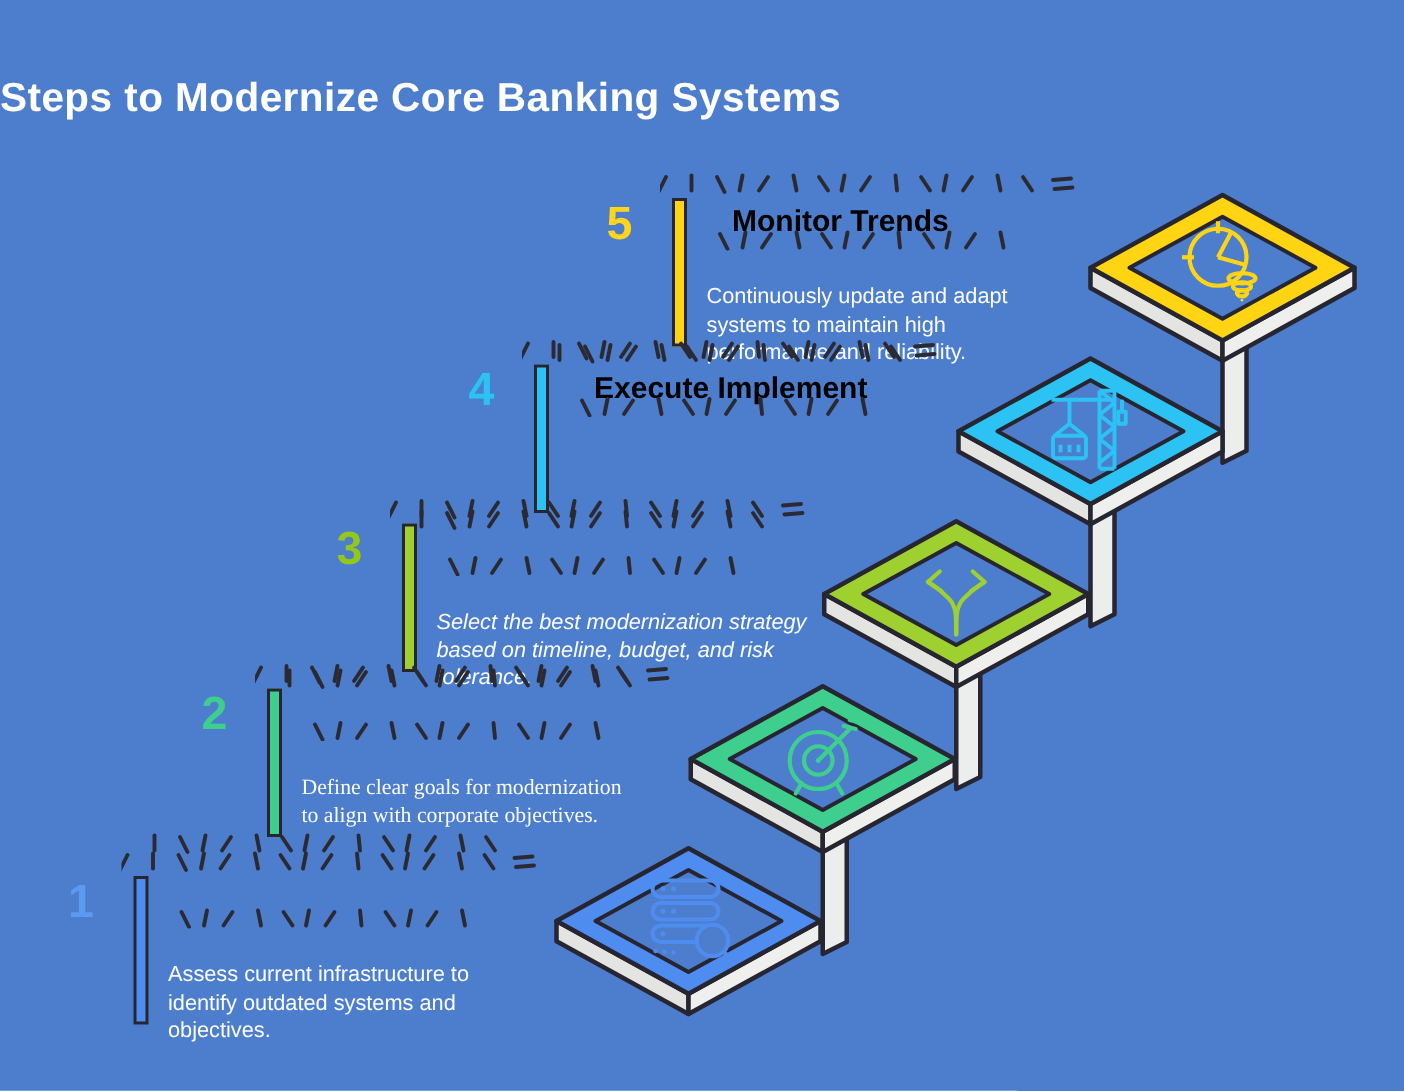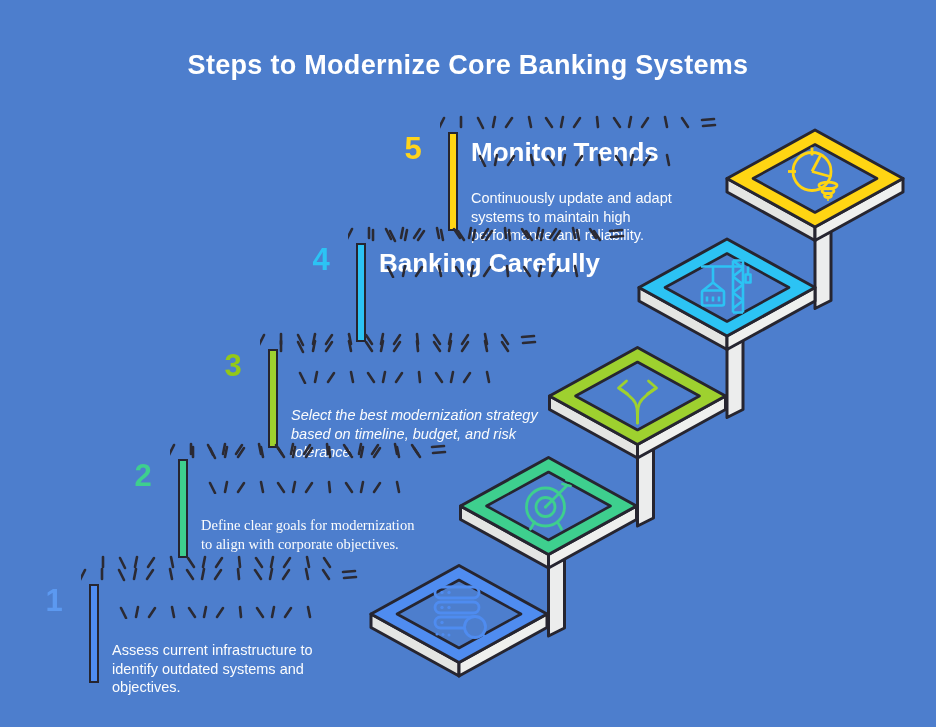--- a/index.html
+++ b/index.html
@@ -1,24 +1,24 @@
 <!DOCTYPE html>
 <html><head>
 <meta charset="utf-8">
 <style>
   html,body{margin:0;padding:0;}
   body{font-family:"Liberation Sans", sans-serif;}
   #canvas{position:relative;width:936px;height:727px;background:#4d7ecd;overflow:hidden;}
-  .page-title{position:absolute;left:0;right:0;top:50px;text-align:center;color:#ffffff;
+  .page-title{position:absolute;left:0;right:0;top:50px;color:#ffffff;
     font-size:27px;font-weight:600;letter-spacing:.3px;}
   .step-block{position:absolute;width:330px;height:130px;}
   .step-number{position:absolute;left:0;top:3px;width:42px;text-align:center;
     font-size:31px;font-weight:700;line-height:1.1;}
   .step-bar{position:absolute;left:56px;top:3px;width:6px;height:95px;border:2.5px solid #262530;}
-  .step-title{position:absolute;left:79px;top:8px;font-size:26px;font-weight:700;color:#ffffff;white-space:nowrap;}
+  .step-title{position:absolute;left:96px;top:8px;font-size:20px;font-weight:700;color:#000000;white-space:nowrap;}
   .step-desc{position:absolute;left:79px;top:44px;font-size:14.5px;line-height:18.5px;color:#fbfcfd;margin-top:16px;}
   .burst{position:absolute;pointer-events:none;}
   .stairs{position:absolute;left:0;top:0;}
   .hidden-defs{position:absolute;width:0;height:0;}
 </style>
 </head>
 <body>
 
 <div id="canvas">
 
@@ -158,21 +158,21 @@
         <use href="#burst"></use>
       </svg>
   </div>
 
   <div class="step-block" style="left:300px;top:240px;">
     <svg class="burst" style="left:48px;top:-14px;" width="300" height="16" viewBox="0 0 300 16">
         <use href="#burst"></use>
       </svg>
     <div class="step-number" style="color: rgb(44, 195, 244);">4</div>
     <div class="step-bar" style="background-color: rgb(44, 195, 244);"></div>
-    <div class="step-title">Banking Carefully</div>
+    <div class="step-title">Execute Implement</div>
     <svg class="burst" style="left:80px;top:24px;" width="200" height="14" viewBox="30 0 200 14">
         <use href="#burst"></use>
       </svg>
     <svg class="burst" style="left:-30px;top:99px;" width="240" height="15" viewBox="10 0 240 15">
         <use href="#burst"></use>
       </svg>
   </div>
 
   <div class="step-block" style="left:212px;top:346px;">
     <svg class="burst" style="left:48px;top:-14px;" width="300" height="16" viewBox="0 0 300 16">

